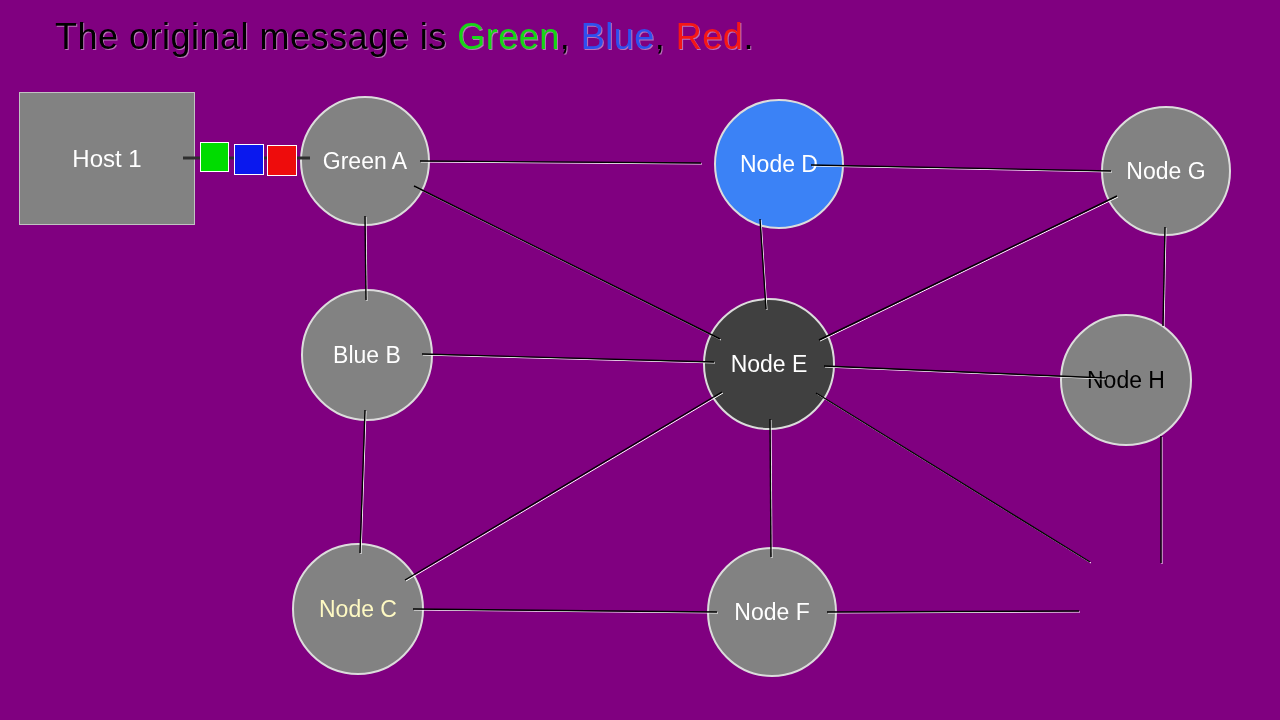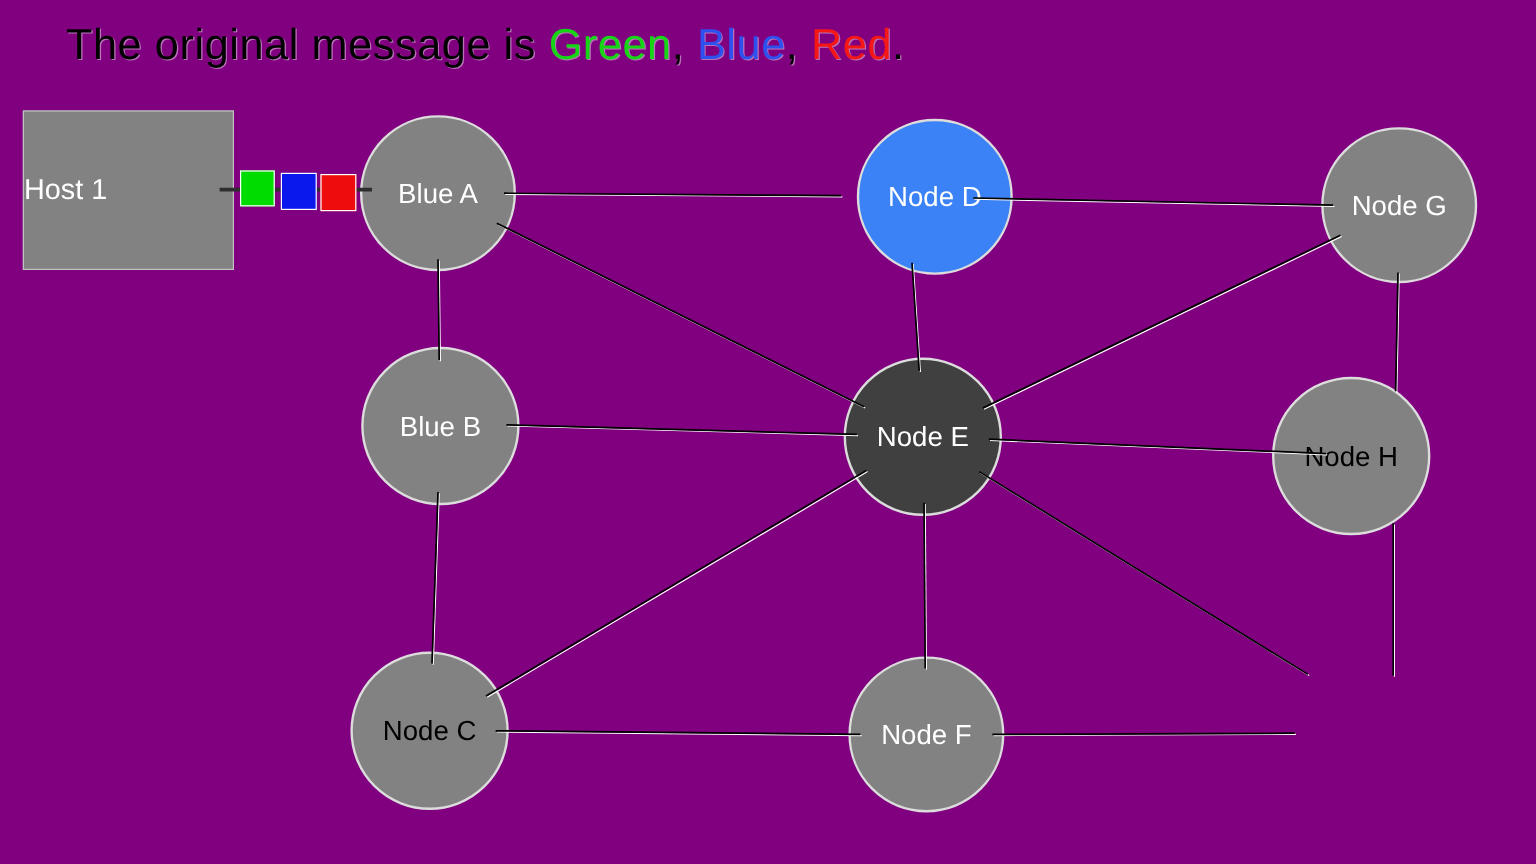--- a/index.html
+++ b/index.html
@@ -20,21 +20,21 @@
     letter-spacing: 0.5px;
     white-space: nowrap;
     text-shadow: 1px 1px 0 rgba(255,255,255,0.45);
   }
   .host {
     position: absolute;
     z-index: 1;
     box-sizing: border-box;
     display: flex;
     align-items: center;
-    justify-content: flex-start;
+    justify-content: center;
     font-size: 24px;
   }
   .node {
     position: absolute;
     z-index: 1;
     box-sizing: border-box;
     border-radius: 50%;
     display: flex;
     align-items: center;
     justify-content: center;
@@ -126,26 +126,26 @@
       </g>
       <g>
         <line x1="828" y1="613" x2="1080" y2="612" stroke="#ffffff" stroke-width="1"></line>
         <line x1="827" y1="612" x2="1079" y2="611" stroke="#000000" stroke-width="1.4"></line>
       </g>
     </svg>
 <div class="host" style="left: 19px; top: 92px; width: 176px; height: 133px; background: rgb(130, 130, 130); border: 1px solid rgb(194, 194, 194); color: rgb(255, 255, 255);">
       <span class="label">Host 1</span>
     </div>
     <div class="node" style="left: 300px; top: 96px; width: 130px; height: 130px; background: rgb(130, 130, 130); border: 2px solid rgb(220, 220, 220); color: rgb(255, 255, 255);">
-      <span class="label">Blue A</span>
+      <span class="label">Green A</span>
     </div>
     <div class="node" style="left: 301px; top: 289px; width: 132px; height: 132px; background: rgb(130, 130, 130); border: 2px solid rgb(220, 220, 220); color: rgb(255, 255, 255);">
       <span class="label">Blue B</span>
     </div>
-    <div class="node" style="left: 292px; top: 543px; width: 132px; height: 132px; background: rgb(130, 130, 130); border: 2px solid rgb(220, 220, 220); color: #000000;">
+    <div class="node" style="left: 292px; top: 543px; width: 132px; height: 132px; background: rgb(130, 130, 130); border: 2px solid rgb(220, 220, 220); color: #fef9c3;">
       <span class="label">Node C</span>
     </div>
     <div class="node" style="left: 714px; top: 99px; width: 130px; height: 130px; background: #3b82f6; border: 2px solid rgb(220, 220, 220); color: rgb(255, 255, 255);">
       <span class="label">Node D</span>
     </div>
     <div class="node" style="left: 703px; top: 298px; width: 132px; height: 132px; background: #404040; border: 2px solid rgb(220, 220, 220); color: rgb(255, 255, 255);">
       <span class="label">Node E</span>
     </div>
     <div class="node" style="left: 707px; top: 547px; width: 130px; height: 130px; background: rgb(130, 130, 130); border: 2px solid rgb(220, 220, 220); color: rgb(255, 255, 255);">
       <span class="label">Node F</span>

